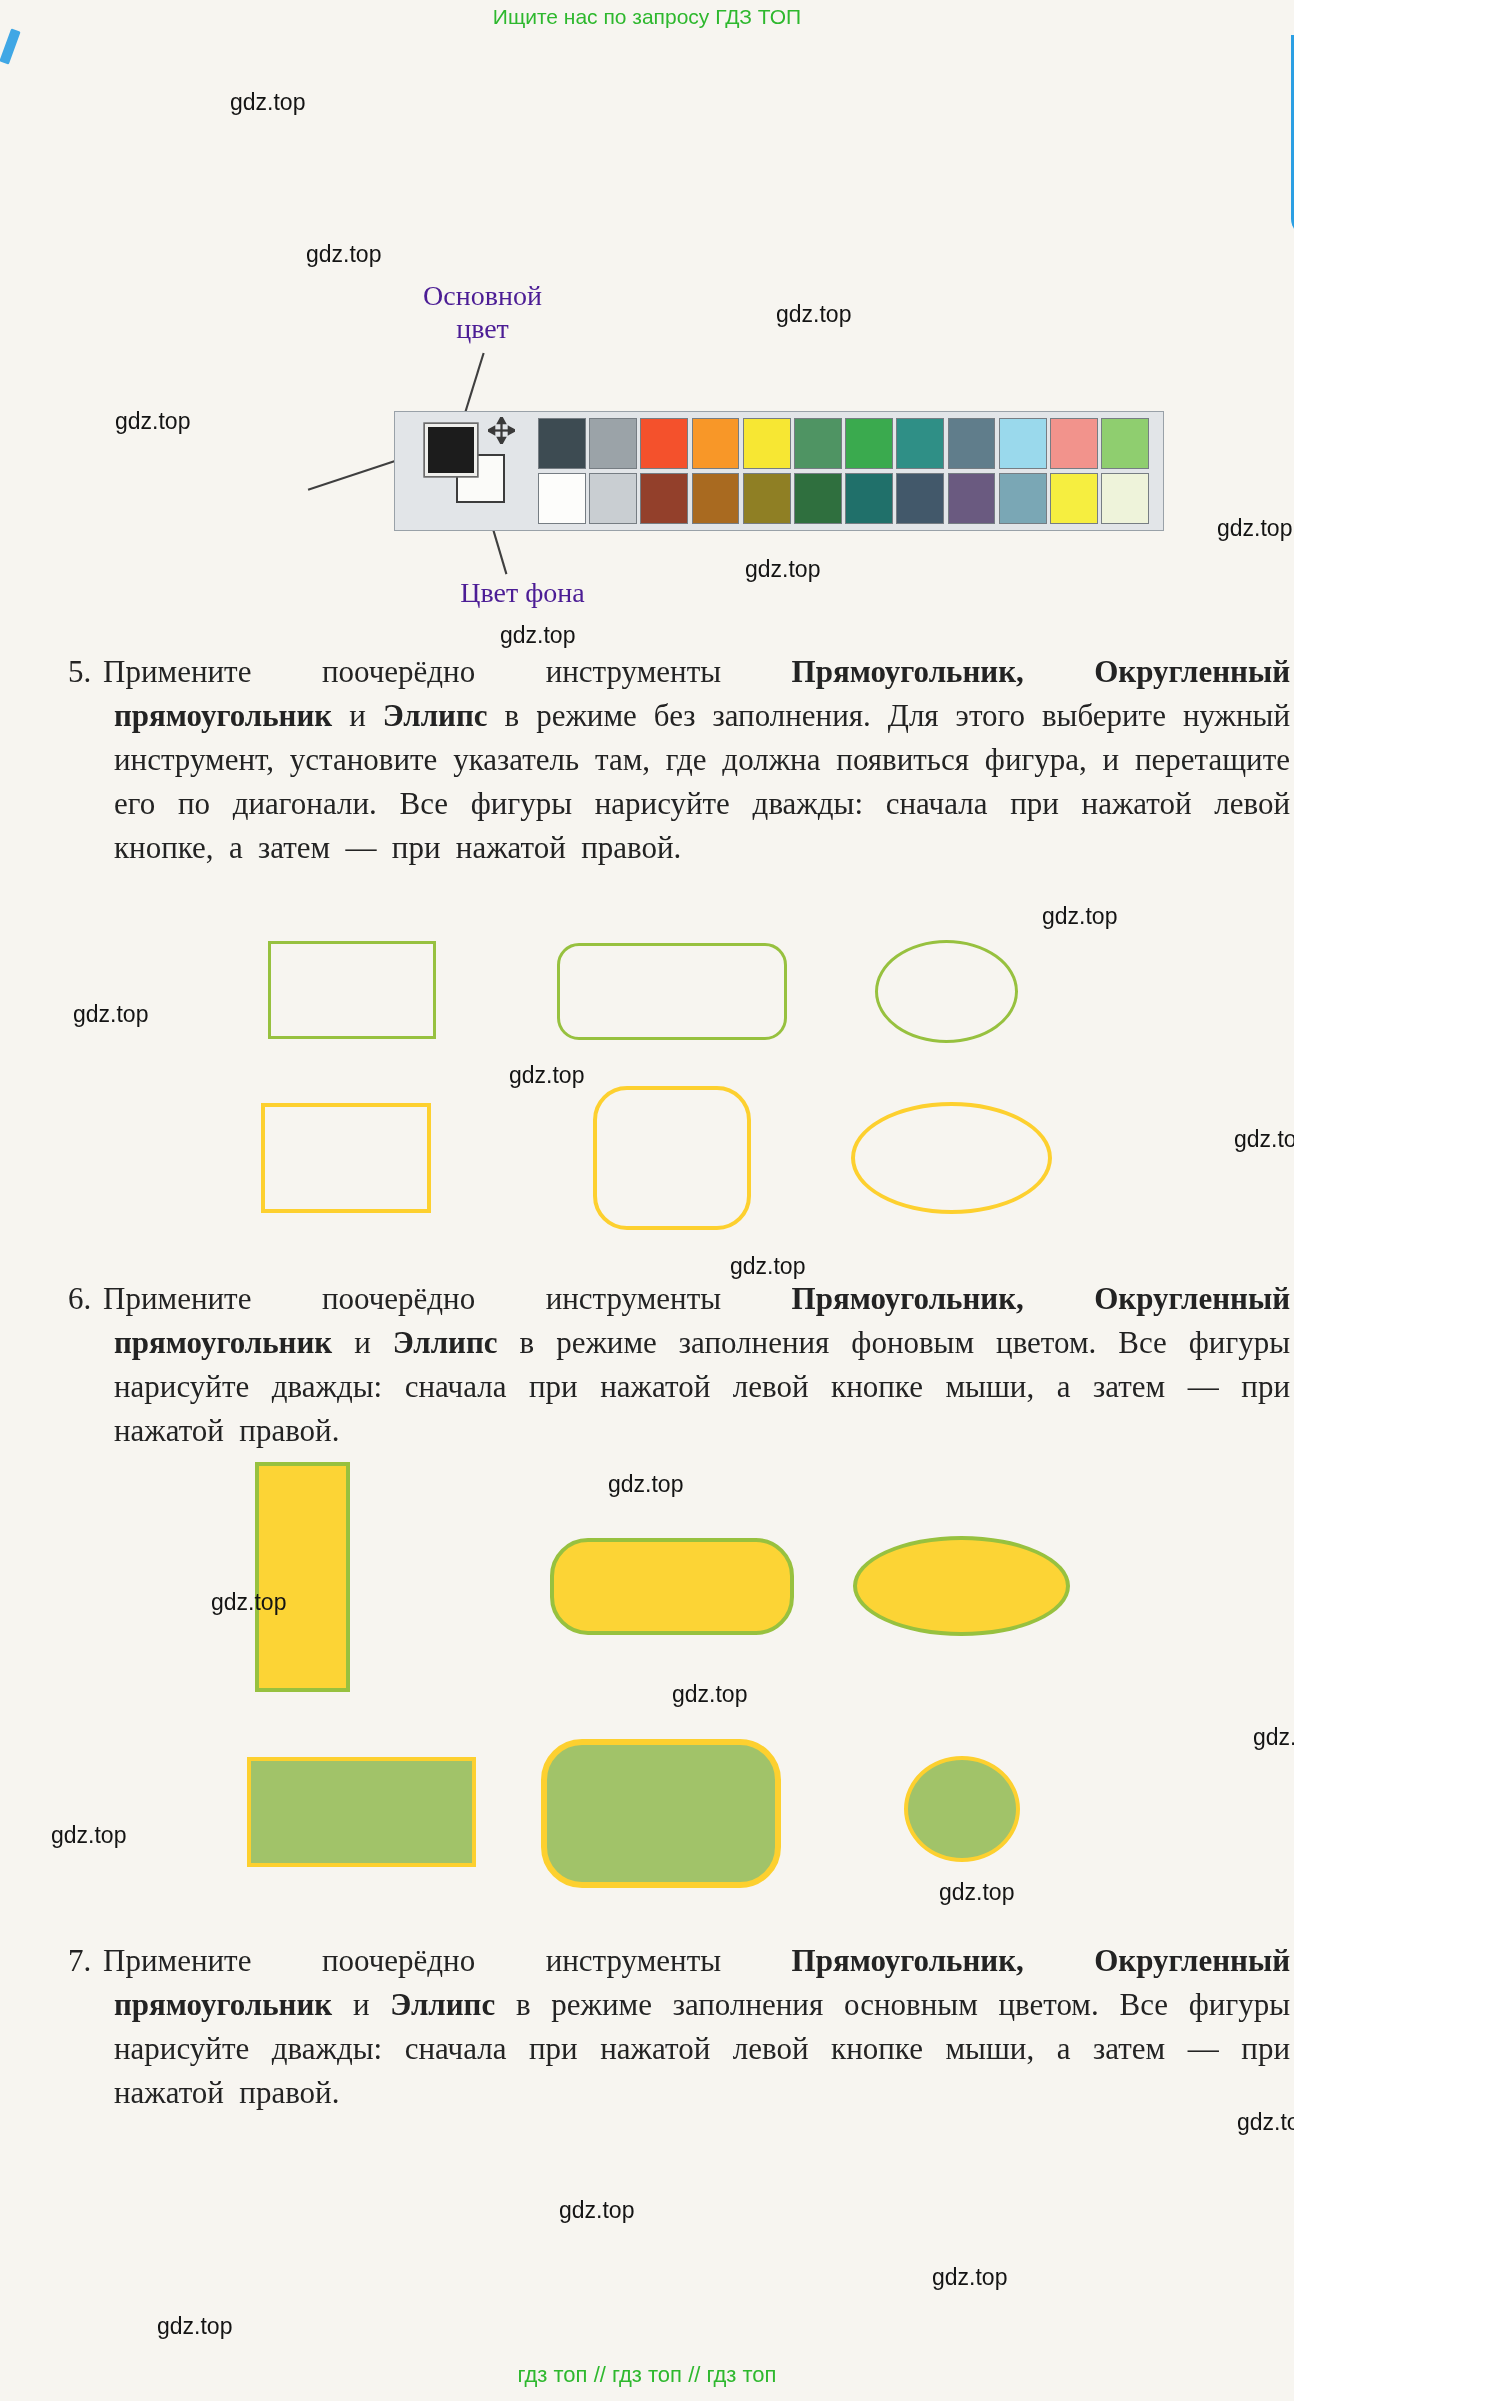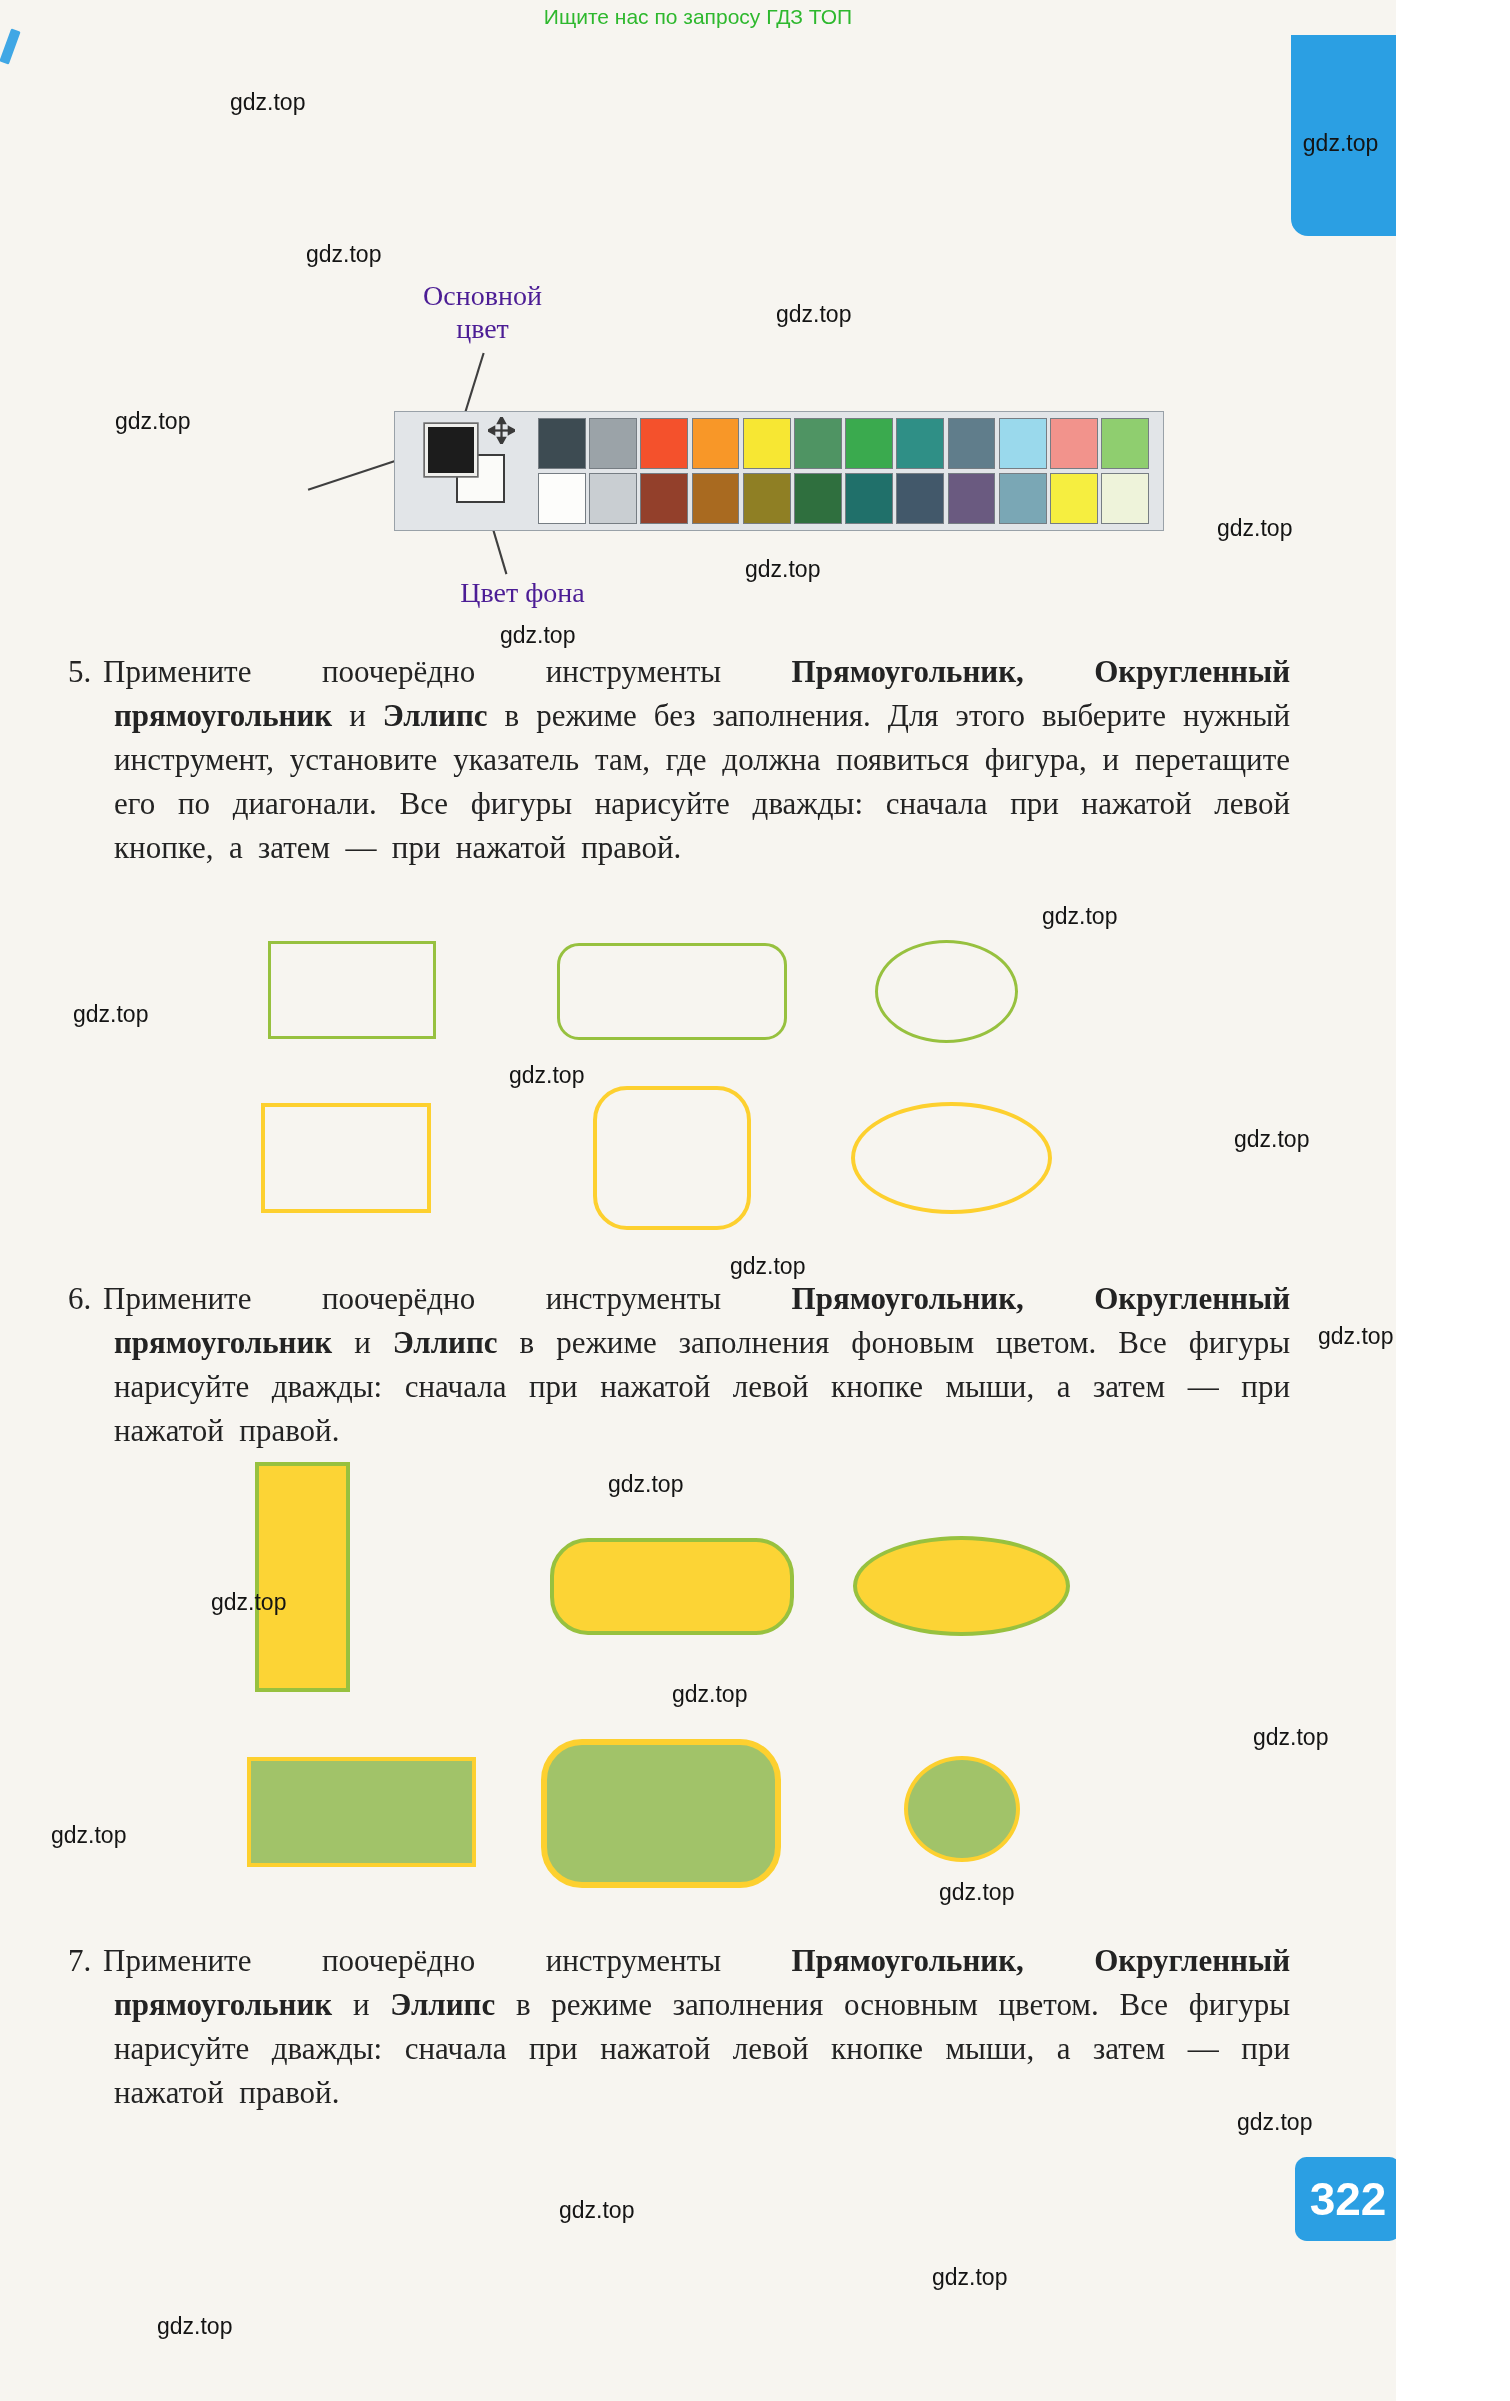--- a/index.html
+++ b/index.html
@@ -1,17 +1,17 @@
 <!DOCTYPE html>
 <html style="font-size:13.5px"><head>
 <meta charset="utf-8">
 <style>
   html,body{margin:0;padding:0;}
   body{width:1510px;height:2401px;font-family:"Liberation Serif",serif;}
-  #page{position:relative;width:1396px;height:2401px;background:#f7f5f0;overflow:hidden;}
+  #page{position:relative;width:1294px;height:2401px;background:#f7f5f0;overflow:hidden;}
 
   .banner{position:absolute;top:5px;left:0;width:100%;text-align:center;
           font-family:"Liberation Sans",sans-serif;font-size:21px;}
 
   .blue-box{position:absolute;left:1291px;top:35px;width:219px;height:201px;border-radius:0 0 0 17px;}
   .blue-bar{position:absolute;left:1445px;top:35px;width:65px;height:2325px;border-radius:0 0 0 25px;}
   .corner-mark{position:absolute;left:5px;top:29px;width:10px;height:35px;transform:rotate(20deg);border-radius:1.7px;opacity:.9;}
 
   .title{position:absolute;left:110px;top:167px;width:1232px;margin:0;
          font-size:38px;font-weight:700;letter-spacing:1.7px;color:#3b3b3b;}
@@ -145,20 +145,21 @@
   <div class="shape filled" style="left: 247px; top: 1757px; width: 229px; height: 110px; border-color: rgb(253, 208, 47); background: rgb(161, 195, 105);"></div>
   <div class="shape filled" style="left: 541px; top: 1739px; width: 240px; height: 149px; border-radius: 41px; border-width: 6.8px; border-color: rgb(253, 208, 47); background: rgb(161, 195, 105);"></div>
   <div class="shape filled ellipse" style="left: 904px; top: 1756px; width: 116px; height: 106px; border-color: rgb(253, 208, 47); background: rgb(161, 195, 105);"></div>
 
   <p class="task" style="top:1939px"><span class="tnum">7.</span><span>Примените поочерёдно инструменты </span><b>Прямоугольник, Округленный прямоугольник</b><span> и </span><b>Эллипс</b><span> в режиме заполнения основным цветом. Все фигуры нарисуйте дважды: сначала при нажатой левой кнопке мыши, а затем — при нажатой правой.</span></p>
 
   <div class="pagenum" style="background: rgb(43, 159, 227);">
     <span>322</span>
   </div>
 
+  <div class="footer" style="color: rgb(46, 184, 46);">гдз топ  //  гдз топ  //  гдз топ</div>
 
   <span class="wm" style="left:230px;top:89px">gdz.top</span>
   <span class="wm" style="left:306px;top:241px">gdz.top</span>
   <span class="wm" style="left:776px;top:301px">gdz.top</span>
   <span class="wm" style="left:115px;top:408px">gdz.top</span>
   <span class="wm" style="left:1217px;top:515px">gdz.top</span>
   <span class="wm" style="left:745px;top:556px">gdz.top</span>
   <span class="wm" style="left:500px;top:622px">gdz.top</span>
   <span class="wm" style="left:1042px;top:903px">gdz.top</span>
   <span class="wm" style="left:73px;top:1001px">gdz.top</span>

